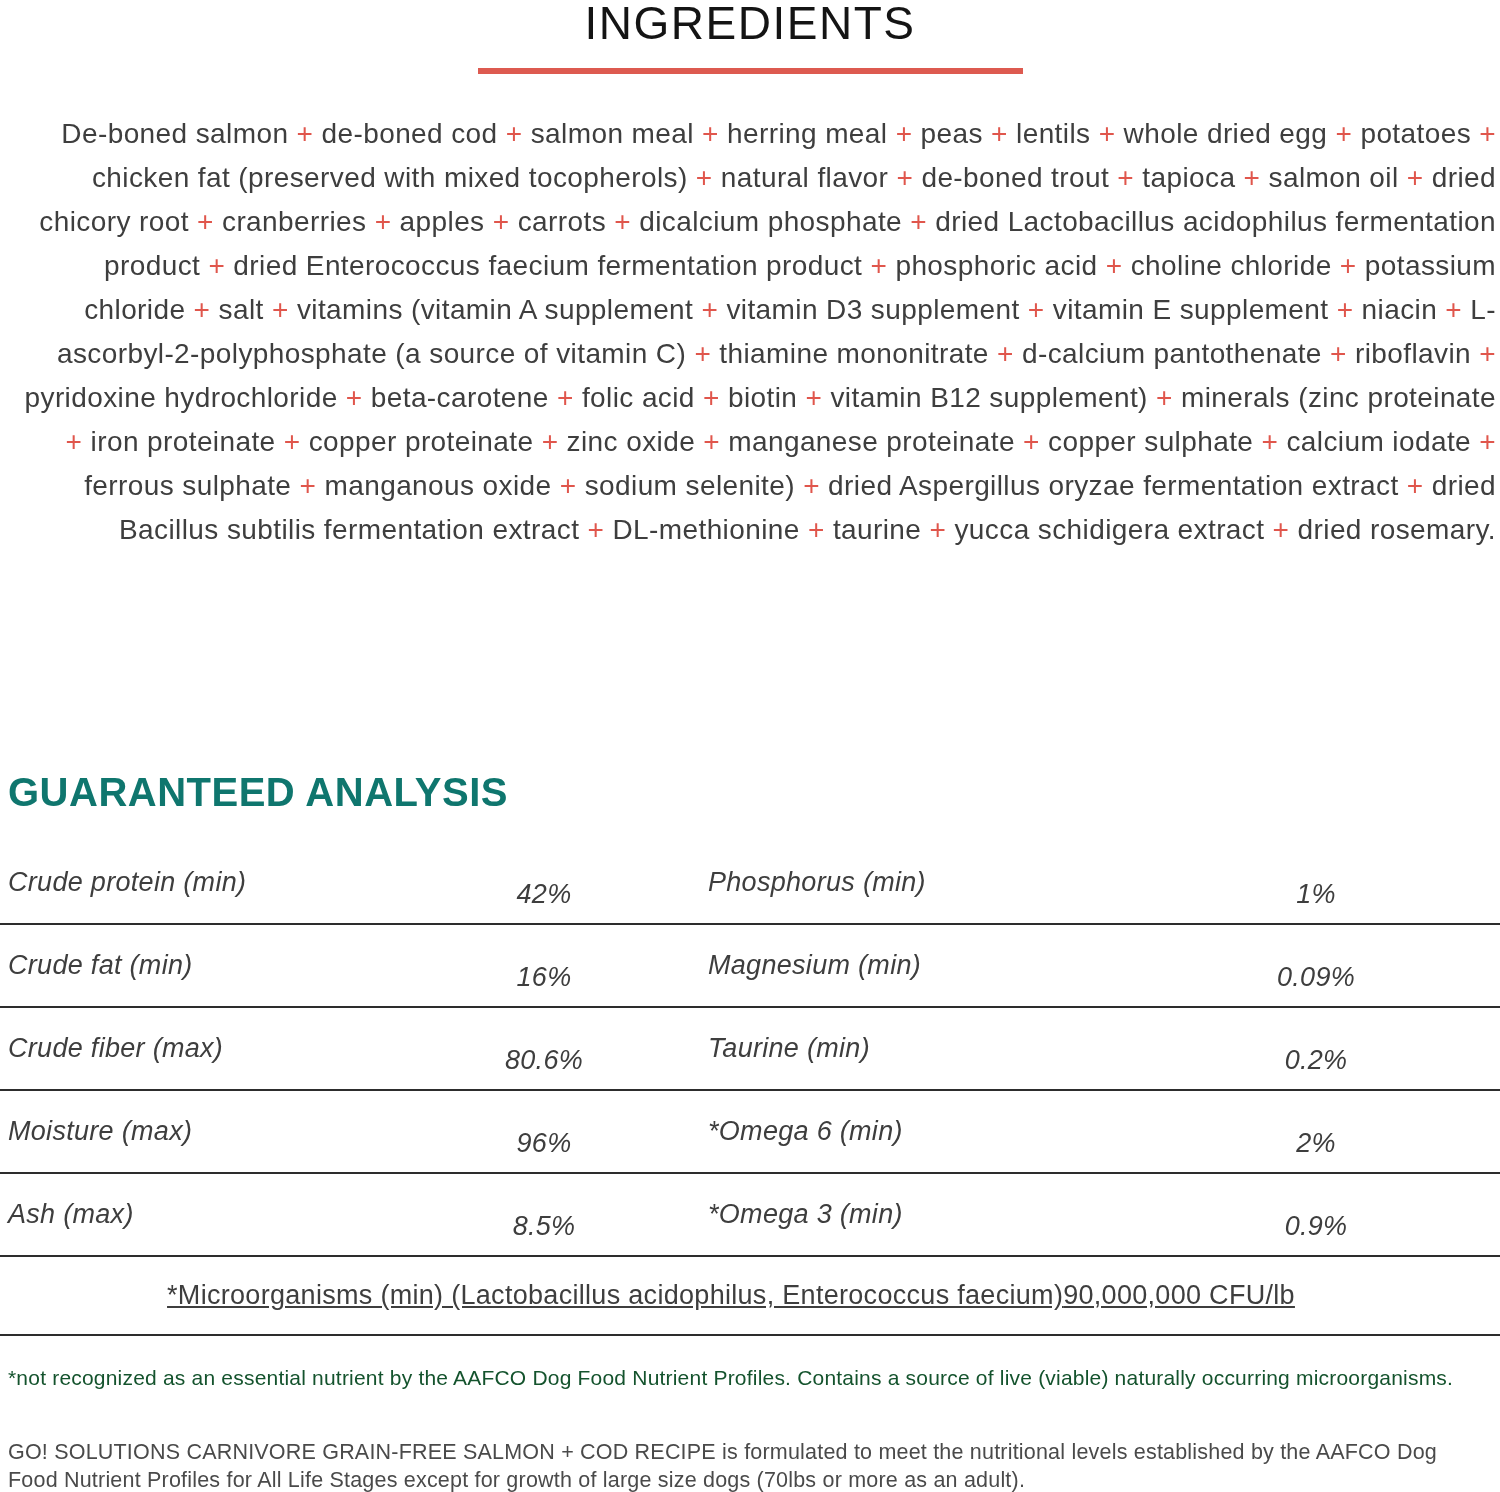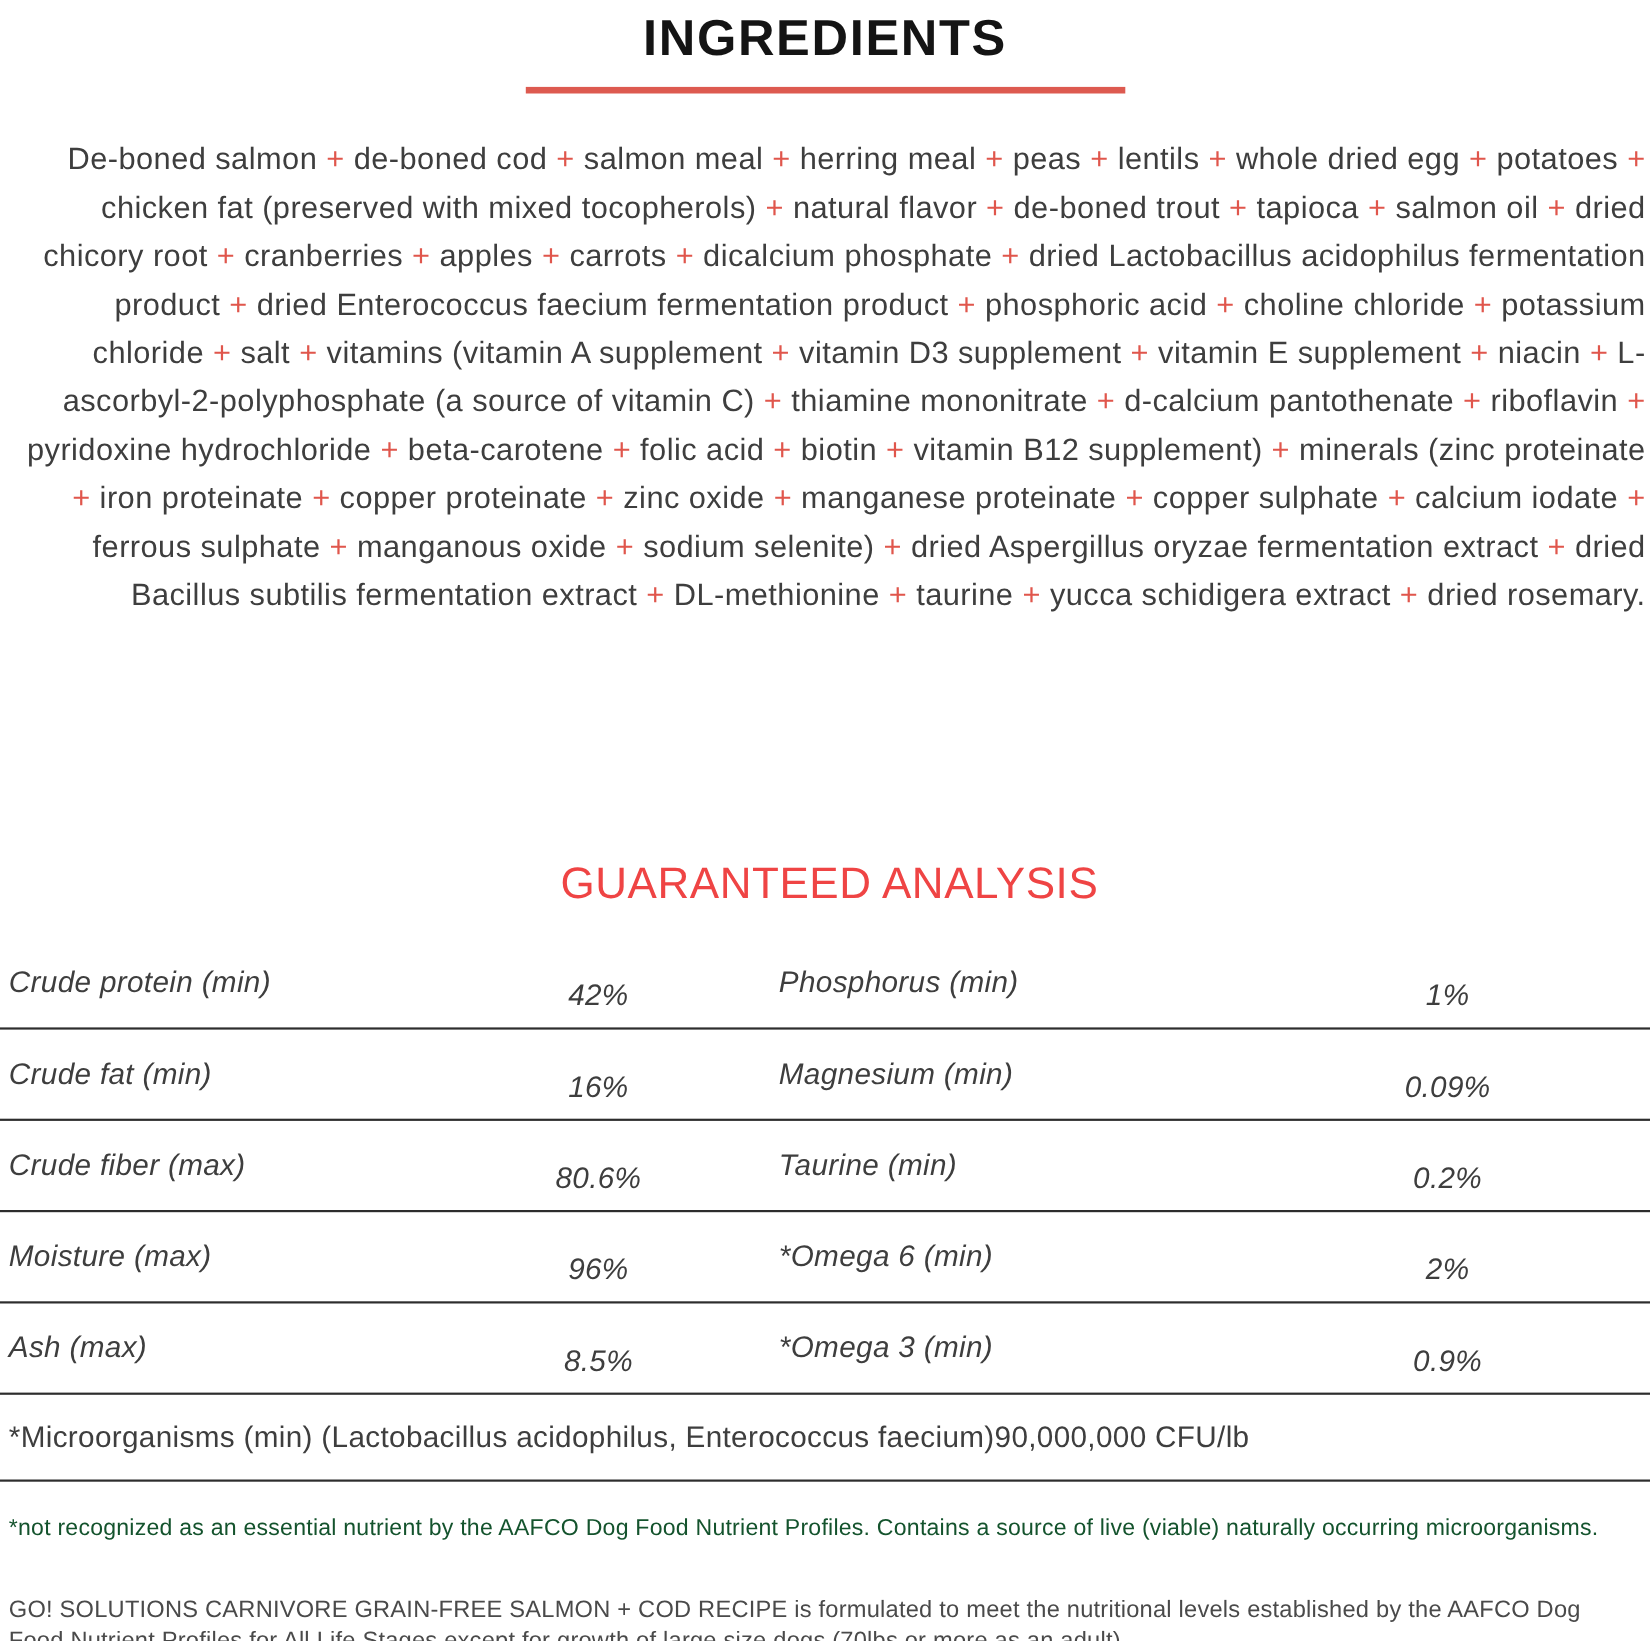--- a/index.html
+++ b/index.html
@@ -8,25 +8,25 @@
   .page {
     width: 1500px;
     height: 1492px;
     background: #ffffff;
     overflow: hidden;
     position: relative;
     color: #3e3e3e;
   }
   .ingredients-title {
     margin: 0;
-    padding-top: 11px;
+    padding-top: 0;
     text-align: center;
     font-size: 46px;
     line-height: 46px;
-    font-weight: 700;
+    font-weight: 400;
     letter-spacing: 1.5px;
     color: #141414;
   }
   .title-rule {
     width: 545px;
     height: 6px;
     background: #dd5a50;
     margin: 22px auto 0 auto;
   }
   .ingredients-text {
@@ -38,49 +38,49 @@
     letter-spacing: 0.4px;
     text-align: right;
     color: #3e3e3e;
     overflow: visible;
   }
   .plus { color: #e0564c; }
   .analysis-title {
     margin: 176px 0 0 8px;
     font-size: 40px;
     line-height: 40px;
-    font-weight: 400;
+    font-weight: 700;
     letter-spacing: 0.5px;
-    color: #ef4444;
-    text-align: center;
+    color: #0f766e;
   }
   .ga-table { margin-top: 30px; }
   .ga-row {
     display: grid;
     grid-template-columns: 440px 192px 68px 432px 352px;
     align-items: center;
     height: 83px;
     border-bottom: 2px solid #2d2d2d;
     padding: 0 8px;
     font-size: 27px;
     letter-spacing: 0.3px;
     color: #3e3e3e;
     font-style: italic;
   }
   .ga-value { text-align: center; margin-top: 23px; }
   .micro-row {
     display: flex;
-    justify-content: flex-start;
+    justify-content: center;
     align-items: center;
     height: 79px;
     border-bottom: 2px solid #2d2d2d;
     padding: 0 46px 0 8px;
     font-size: 27px;
     letter-spacing: 0.3px;
     color: #3e3e3e;
+    text-decoration: underline;
   }
   .footnote {
     margin: 28px 8px 0 8px;
     font-size: 21px;
     line-height: 28px;
     letter-spacing: 0.2px;
     color: #14532d;
   }
   .formulation {
     margin: 46px 8px 0 8px;

